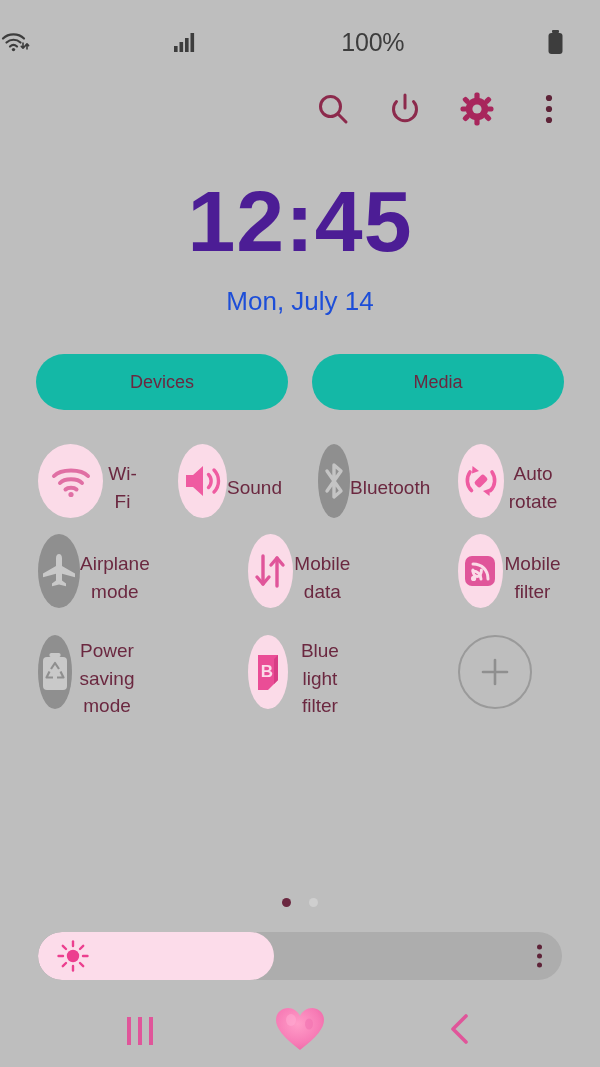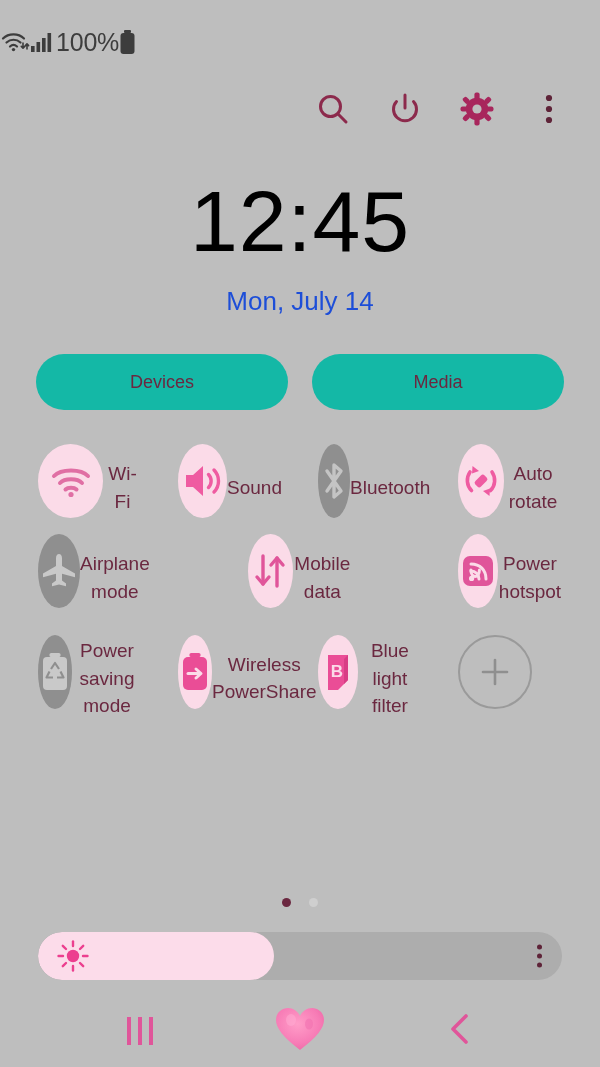--- a/index.html
+++ b/index.html
@@ -16,21 +16,21 @@
     -webkit-font-smoothing: antialiased;
   }
 
   
   .status-bar {
     position: absolute;
     top: 0; left: 0; right: 0;
     height: 84px;
     display: flex;
     align-items: center;
-    justify-content: flex-start;
+    justify-content: space-between;
     padding-right: 36px;
     box-sizing: border-box;
   }
   .status-bar .sb-icon { display: flex; align-items: center; }
   .status-pct {
     color: #3d3d3d;
     font-size: 25px;
     letter-spacing: -0.2px;
     margin-left: 2px;
   }
@@ -50,22 +50,22 @@
   }
 
   
   .clock-area {
     position: absolute;
     top: 178px; left: 0; right: 0;
     text-align: center;
   }
   .clock-time {
     font-size: 86px;
-    font-weight: 400;
-    color: #000000;
+    font-weight: 700;
+    color: #4c1d95;
     line-height: 1;
     letter-spacing: 1px;
   }
   .clock-date {
     margin-top: 22px;
     font-size: 26px;
     color: #1d4ed8;
     font-weight: 400;
   }
 
@@ -372,53 +372,40 @@
         <svg width="40" height="40" viewBox="0 0 40 40">
           <rect x="5" y="5" width="30" height="30" rx="7" fill="#e0559a"></rect>
           <g fill="none" stroke="#fbdbe8" stroke-width="3" stroke-linecap="round">
             <path d="M13 27 C13 18.5, 21.5 18.5, 21.5 27" transform="rotate(180 17.2 23)"></path>
             <path d="M13 13 C22 13, 28 19, 28 28"></path>
             <path d="M13 20 C17.5 20, 21 23.5, 21 28"></path>
           </g>
           <circle cx="13.6" cy="27.4" r="2.6" fill="#fbdbe8"></circle>
         </svg>
       </div>
-      <div class="tile-label">Power hotspot</div>
+      <div class="tile-label">Mobile filter</div>
     </div>
   </div>
 
   <div class="tile-row">
     <div class="tile">
       <div class="tile-circle off">
         <svg width="34" height="42" viewBox="0 0 34 42">
           <rect x="11.5" y="2" width="11" height="4" rx="1.6" fill="#c9c9c9"></rect>
           <rect x="5" y="6" width="24" height="33" rx="4" fill="#c9c9c9"></rect>
           <g fill="none" stroke="#8f8f8f" stroke-width="2.2" stroke-linejoin="round">
             <path d="M13 18 l4 -6 l4 6"></path>
             <path d="M22.5 20.5 l3 6 l-6.5 0"></path>
             <path d="M11.5 20.5 l-3 6 l6.5 0"></path>
           </g>
         </svg>
       </div>
       <div class="tile-label">Power saving mode</div>
     </div>
 
-    <div class="tile">
-      <div class="tile-circle">
-        <svg width="34" height="42" viewBox="0 0 34 42">
-          <rect x="11.5" y="2" width="11" height="4" rx="1.6" fill="#ea4d96"></rect>
-          <rect x="5" y="6" width="24" height="33" rx="5" fill="#ea4d96"></rect>
-          <g stroke="#fbdbe8" stroke-width="3" fill="none" stroke-linecap="round" stroke-linejoin="round">
-            <line x1="10" y1="22.5" x2="22" y2="22.5"></line>
-            <polyline points="18,18 23,22.5 18,27"></polyline>
-          </g>
-        </svg>
-      </div>
-      <div class="tile-label">Wireless PowerShare</div>
-    </div>
 
     <div class="tile">
       <div class="tile-circle">
         <svg width="38" height="42" viewBox="0 0 38 42">
           <path d="M9 4 h20 v25 l-10 10 h-10 z" fill="#ea4d96"></path>
           <path d="M29 4 l-4 4 v25 l-6 6 l10 -10 z" fill="#d83d85"></path>
           <text x="18" y="26" font-family="Liberation Sans, sans-serif" font-size="17" font-weight="bold" fill="#fbdbe8" text-anchor="middle">B</text>
         </svg>
       </div>
       <div class="tile-label">Blue light filter</div>

